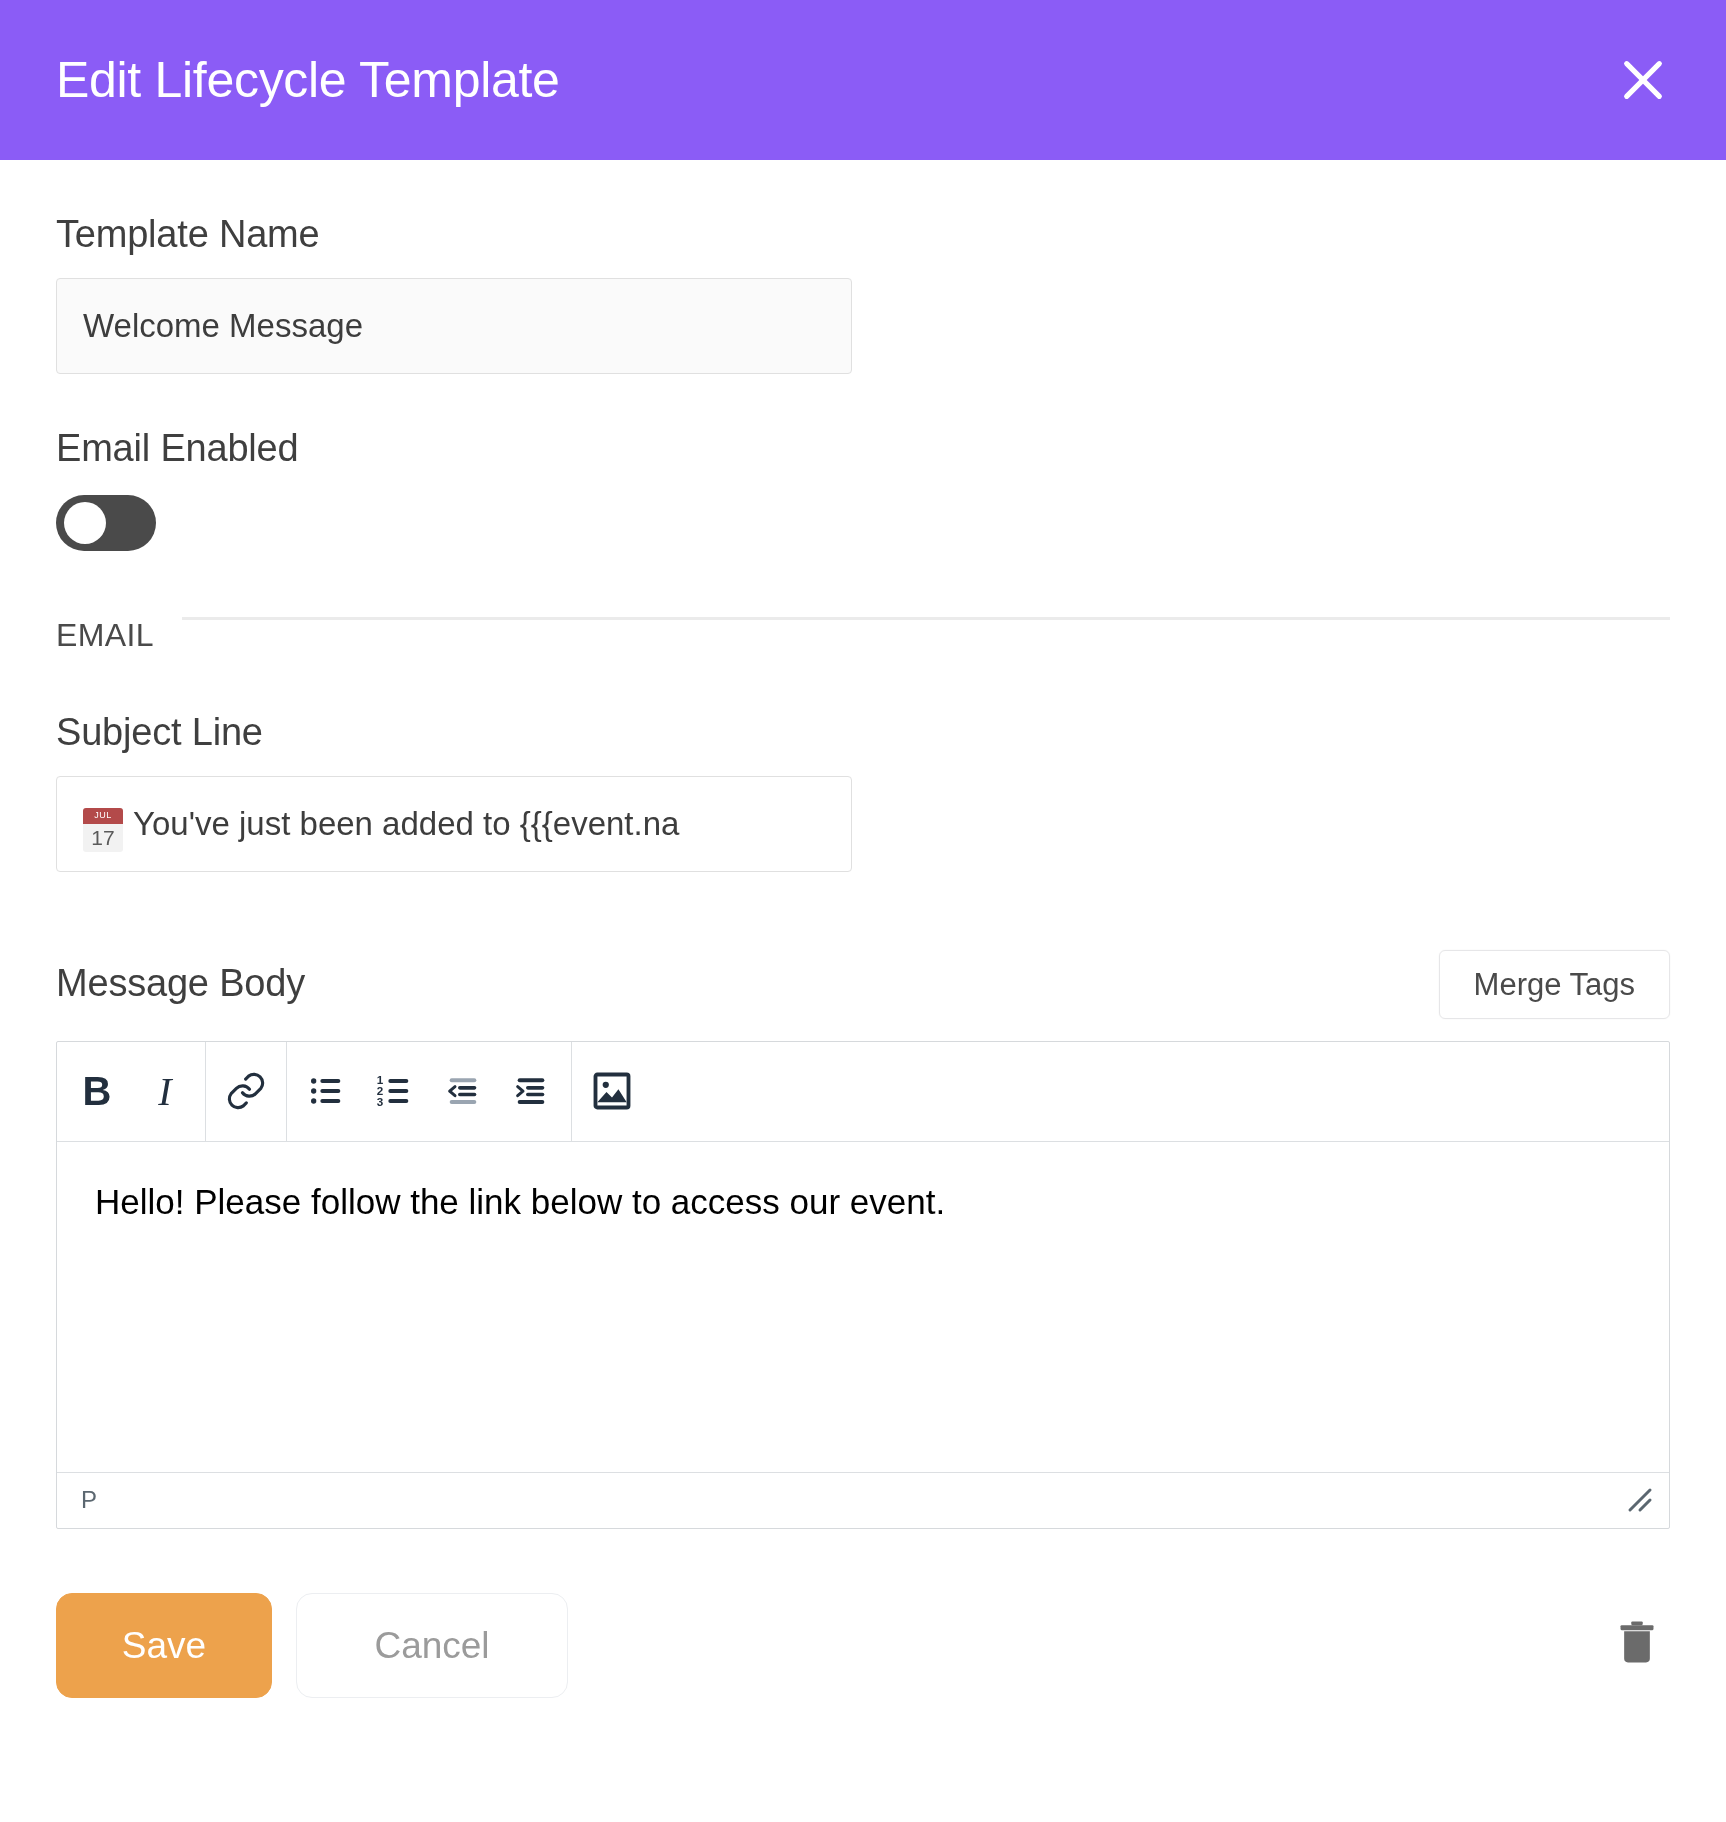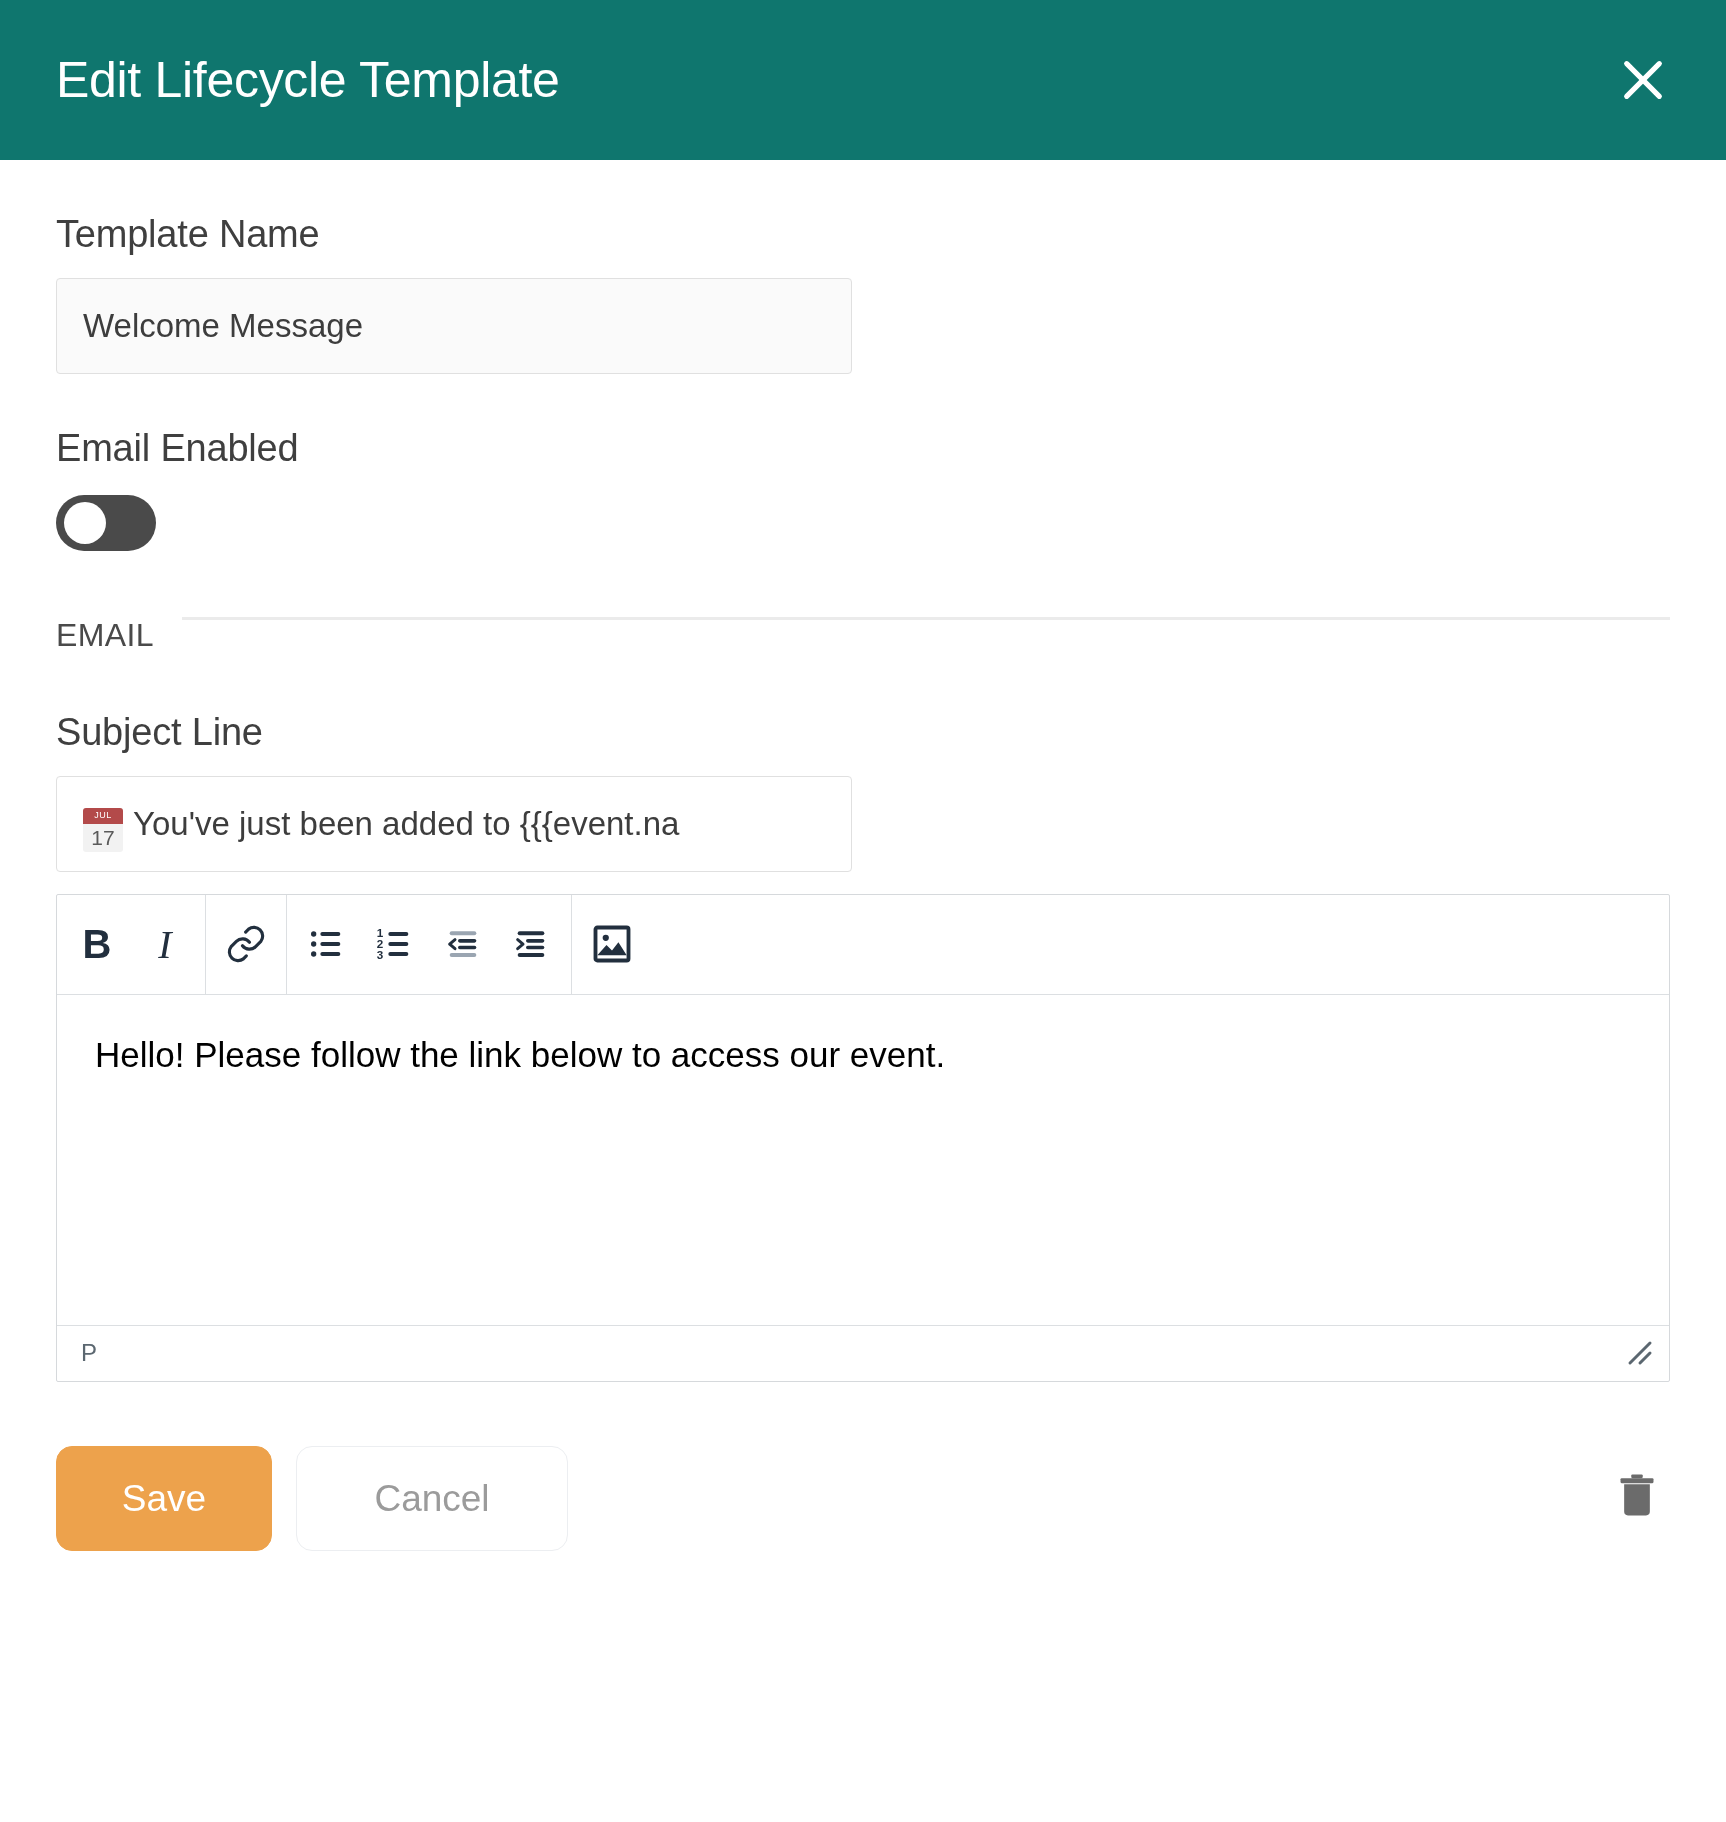--- a/index.html
+++ b/index.html
@@ -12,21 +12,21 @@
     width: 1726px;
     height: 1822px;
     font-family: "Liberation Sans", sans-serif;
     color: #3d3d3d;
     overflow: hidden;
   }
 
   
   .modal-header {
     height: 160px;
-    background: #0f766e;
+    background: #8b5cf6;
     display: flex;
     align-items: center;
     justify-content: space-between;
     padding: 0 48px 0 56px;
   }
   .modal-title {
     color: #ffffff;
     font-size: 50px;
     font-weight: 500;
     letter-spacing: -0.3px;
@@ -313,20 +313,24 @@
             <span class="ring r"></span>
           <span class="cal-top"></span>
           <span class="cal-month">JUL</span>
           <span class="cal-day">17</span>
         </span>
         <span>You've just been added to {{{event.na</span>
       </span>
     </div>
   </div>
 
+  <div class="msgbody-head">
+    <div class="field-label" style="margin:0;">Message Body</div>
+    <button class="merge-tags-btn">Merge Tags</button>
+  </div>
 
   <div class="editor">
 
     <div class="editor-toolbar">
 
       <div class="tb-group">
         <button class="tb-btn bold">B</button>
         <button class="tb-btn italic">I</button>
       </div>
 

